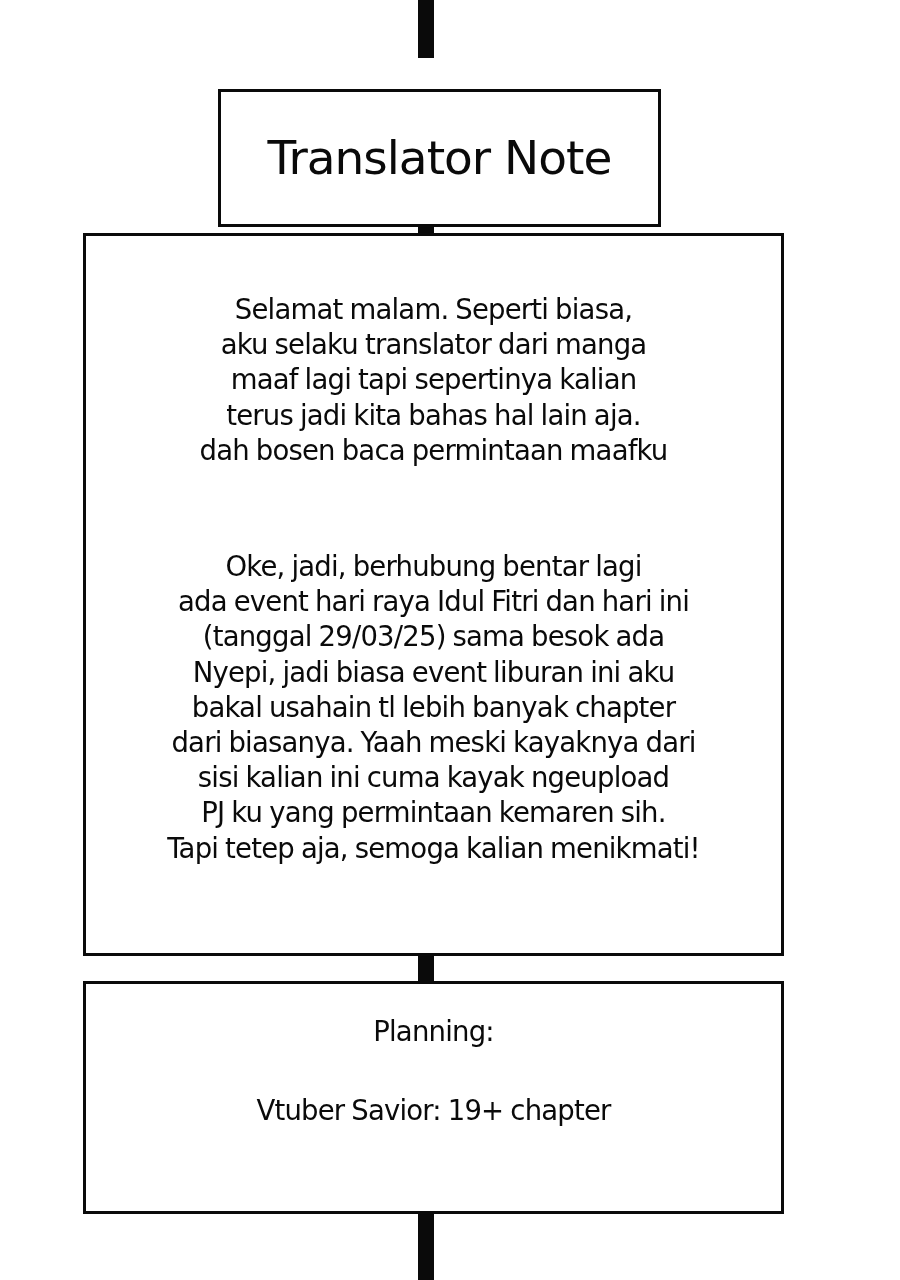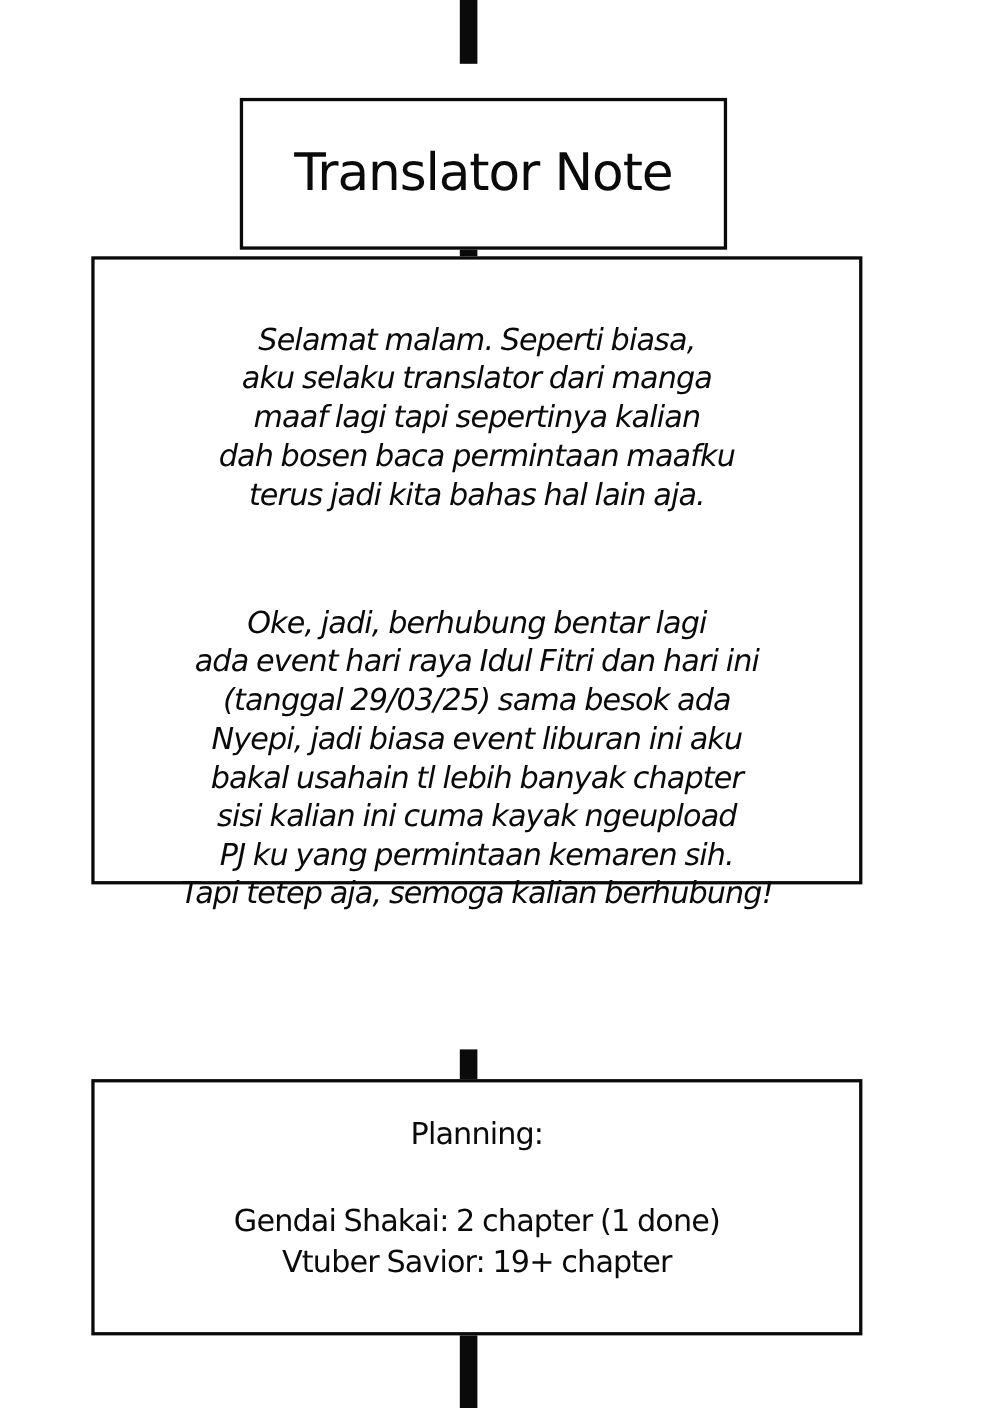--- a/index.html
+++ b/index.html
@@ -40,23 +40,22 @@
     #title-box .title {
       font-size: 47px;
       letter-spacing: -1px;
       line-height: 1;
       margin-top: -2px;
     }
     #main-box {
       left: 83px;
       top: 233px;
       width: 701px;
-      height: 571px;
+      height: 723px;
       text-align: center;
-      font-style: italic;
     }
     #main-box .para {
       font-size: 27.5px;
       letter-spacing: -0.8px;
       line-height: 35.2px;
       word-spacing: -1px;
     }
     #main-box .para .line {
       display: block;
       white-space: nowrap;
@@ -115,34 +114,34 @@
 
 <div class="box" id="title-box">
   <span class="title">Translator Note</span>
 </div>
 
 <div class="box" id="main-box">
   <div class="para" id="para-1">
     <span class="line">Selamat malam. Seperti biasa,</span>
     <span class="line">aku selaku translator dari manga</span>
     <span class="line">maaf lagi tapi sepertinya kalian</span>
+    <span class="line">terus jadi kita bahas hal lain aja.</span>
     <span class="line">dah bosen baca permintaan maafku</span>
-    <span class="line">terus jadi kita bahas hal lain aja.</span>
   </div>
   <div class="para" id="para-2">
     <span class="line">Oke, jadi, berhubung bentar lagi</span>
     <span class="line">ada event hari raya Idul Fitri dan hari ini</span>
     <span class="line">(tanggal 29/03/25) sama besok ada</span>
     <span class="line">Nyepi, jadi biasa event liburan ini aku</span>
     <span class="line">bakal usahain tl lebih banyak chapter</span>
+    <span class="line">dari biasanya. Yaah meski kayaknya dari</span>
     <span class="line">sisi kalian ini cuma kayak ngeupload</span>
     <span class="line">PJ ku yang permintaan kemaren sih.</span>
-    <span class="line">Tapi tetep aja, semoga kalian berhubung!</span>
+    <span class="line">Tapi tetep aja, semoga kalian menikmati!</span>
   </div>
 </div>
 
 <div class="box" id="planning-box">
   <div class="heading">Planning:</div>
   <div class="items">
-    <span class="line">Gendai Shakai: 2 chapter (1 done)</span>
     <span class="line">Vtuber Savior: 19+ chapter</span>
   </div>
 </div>
 
 </body></html>

